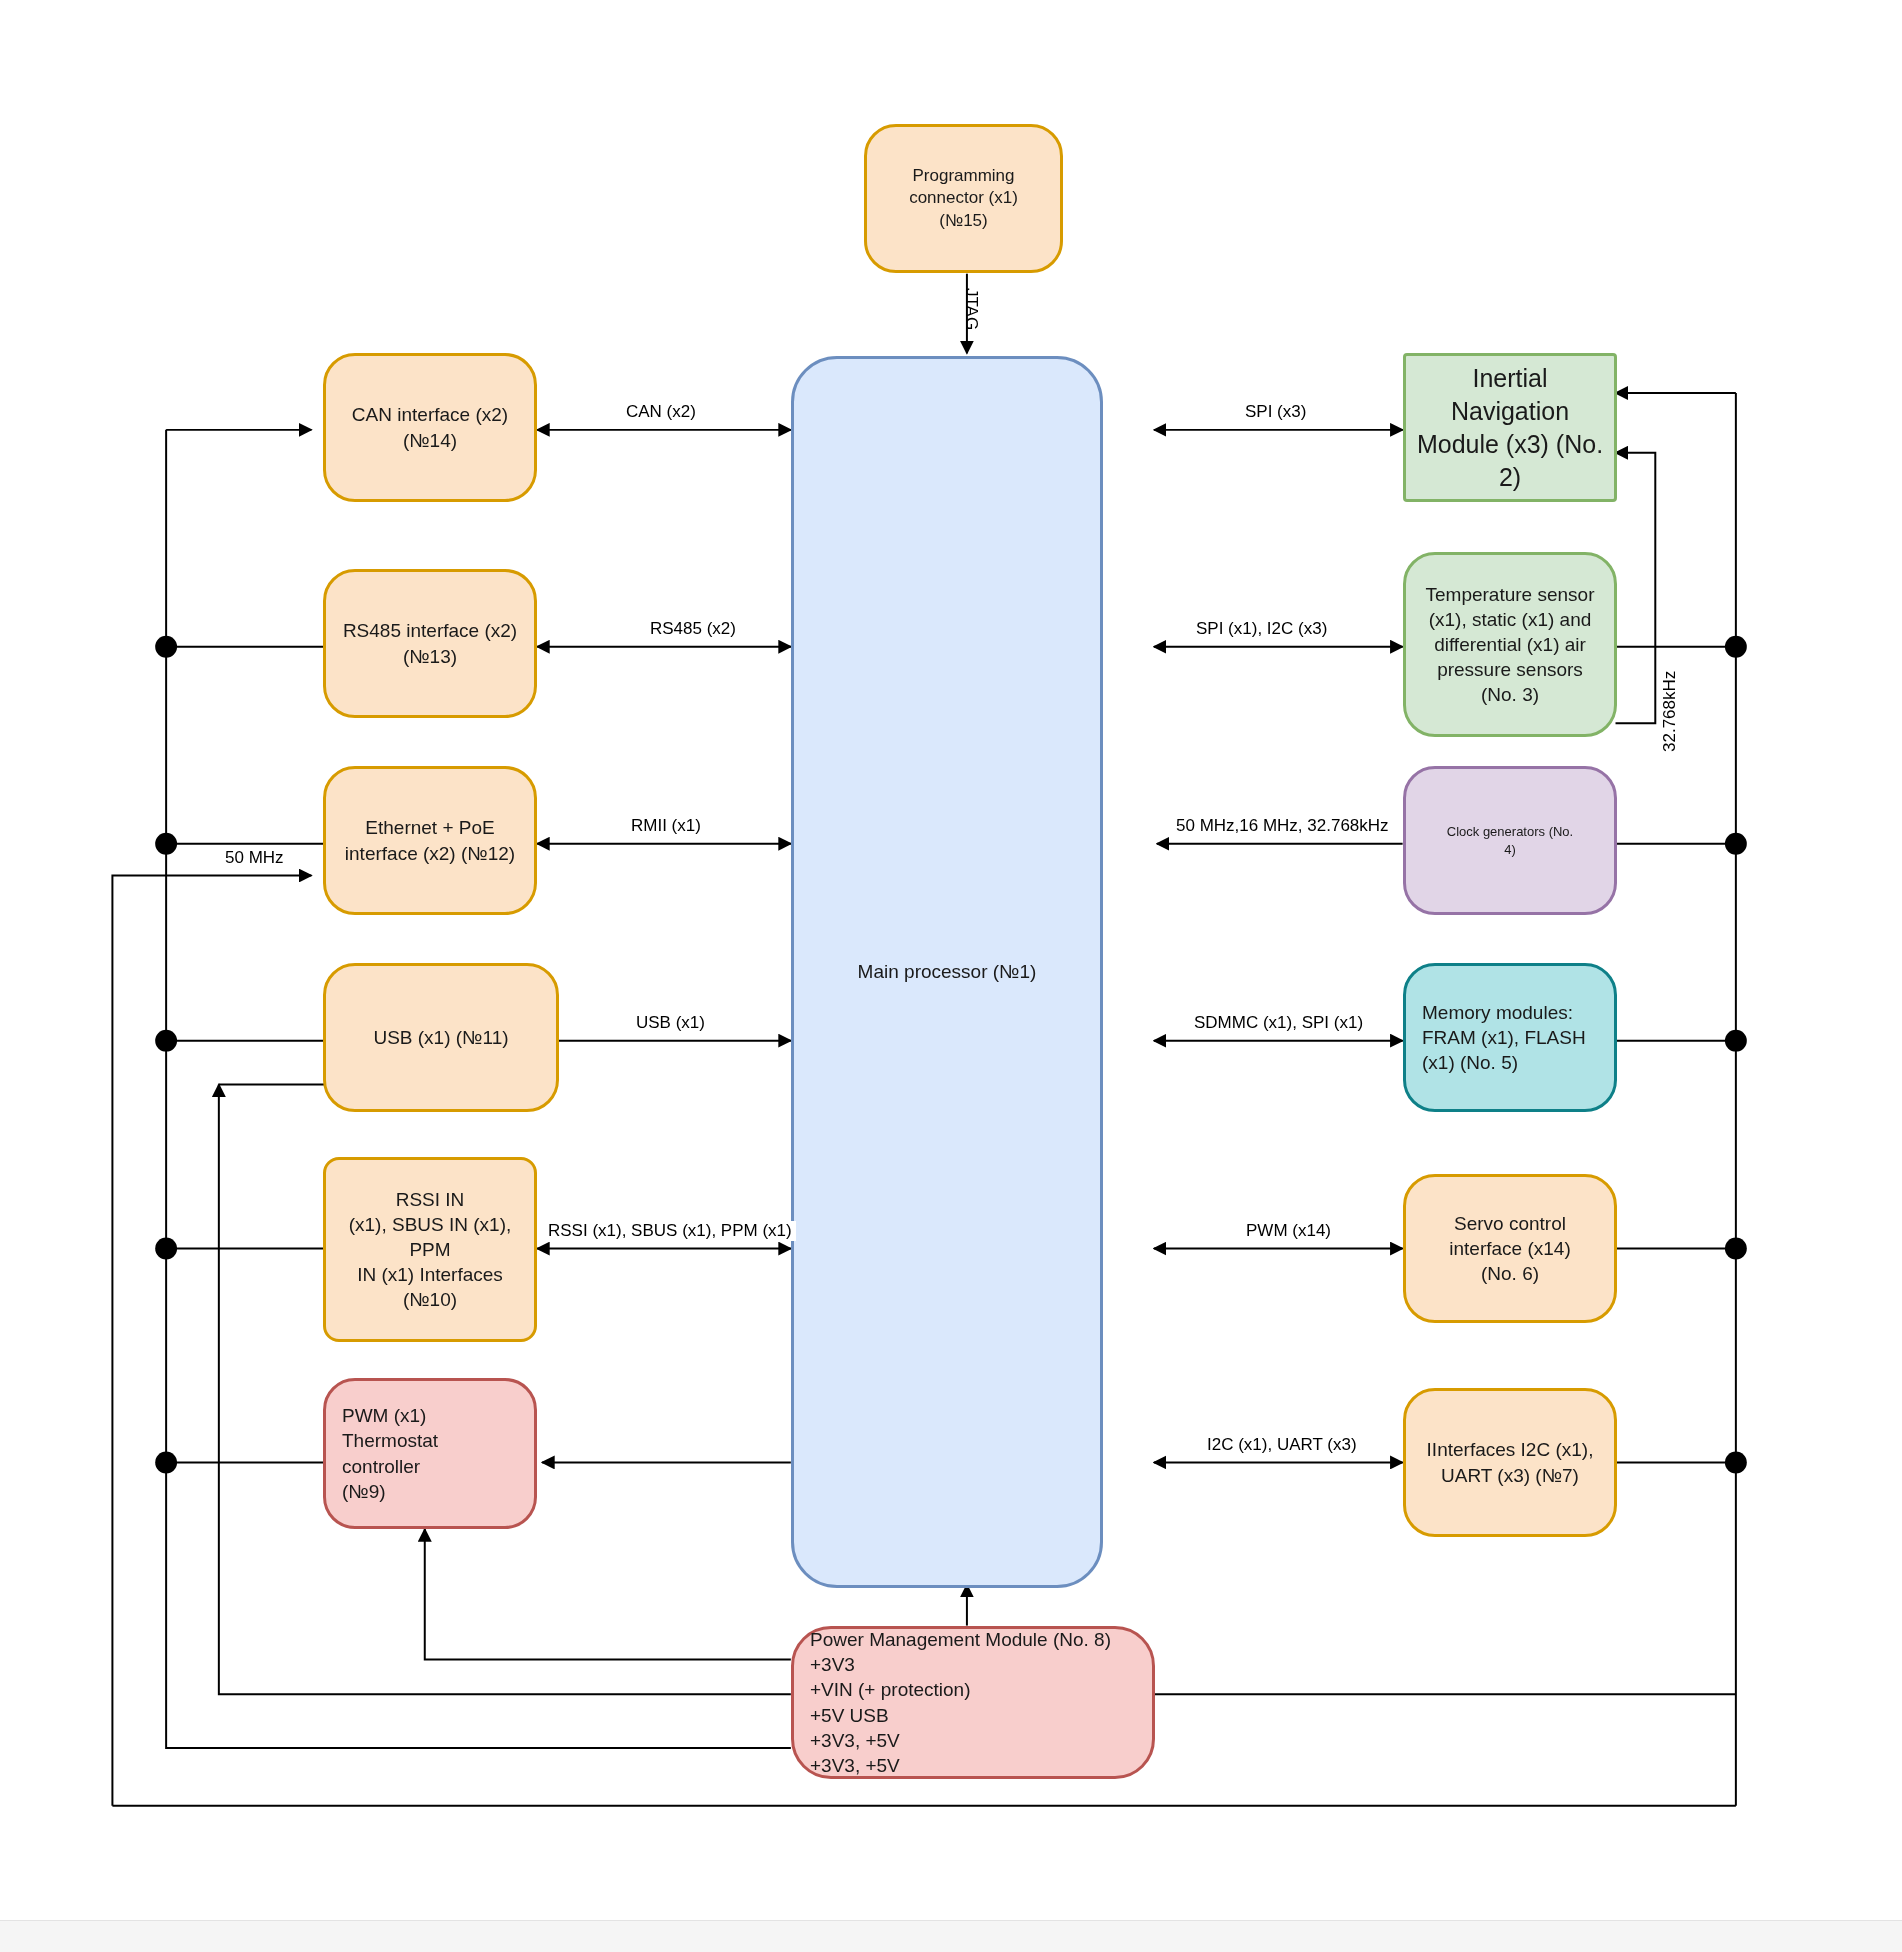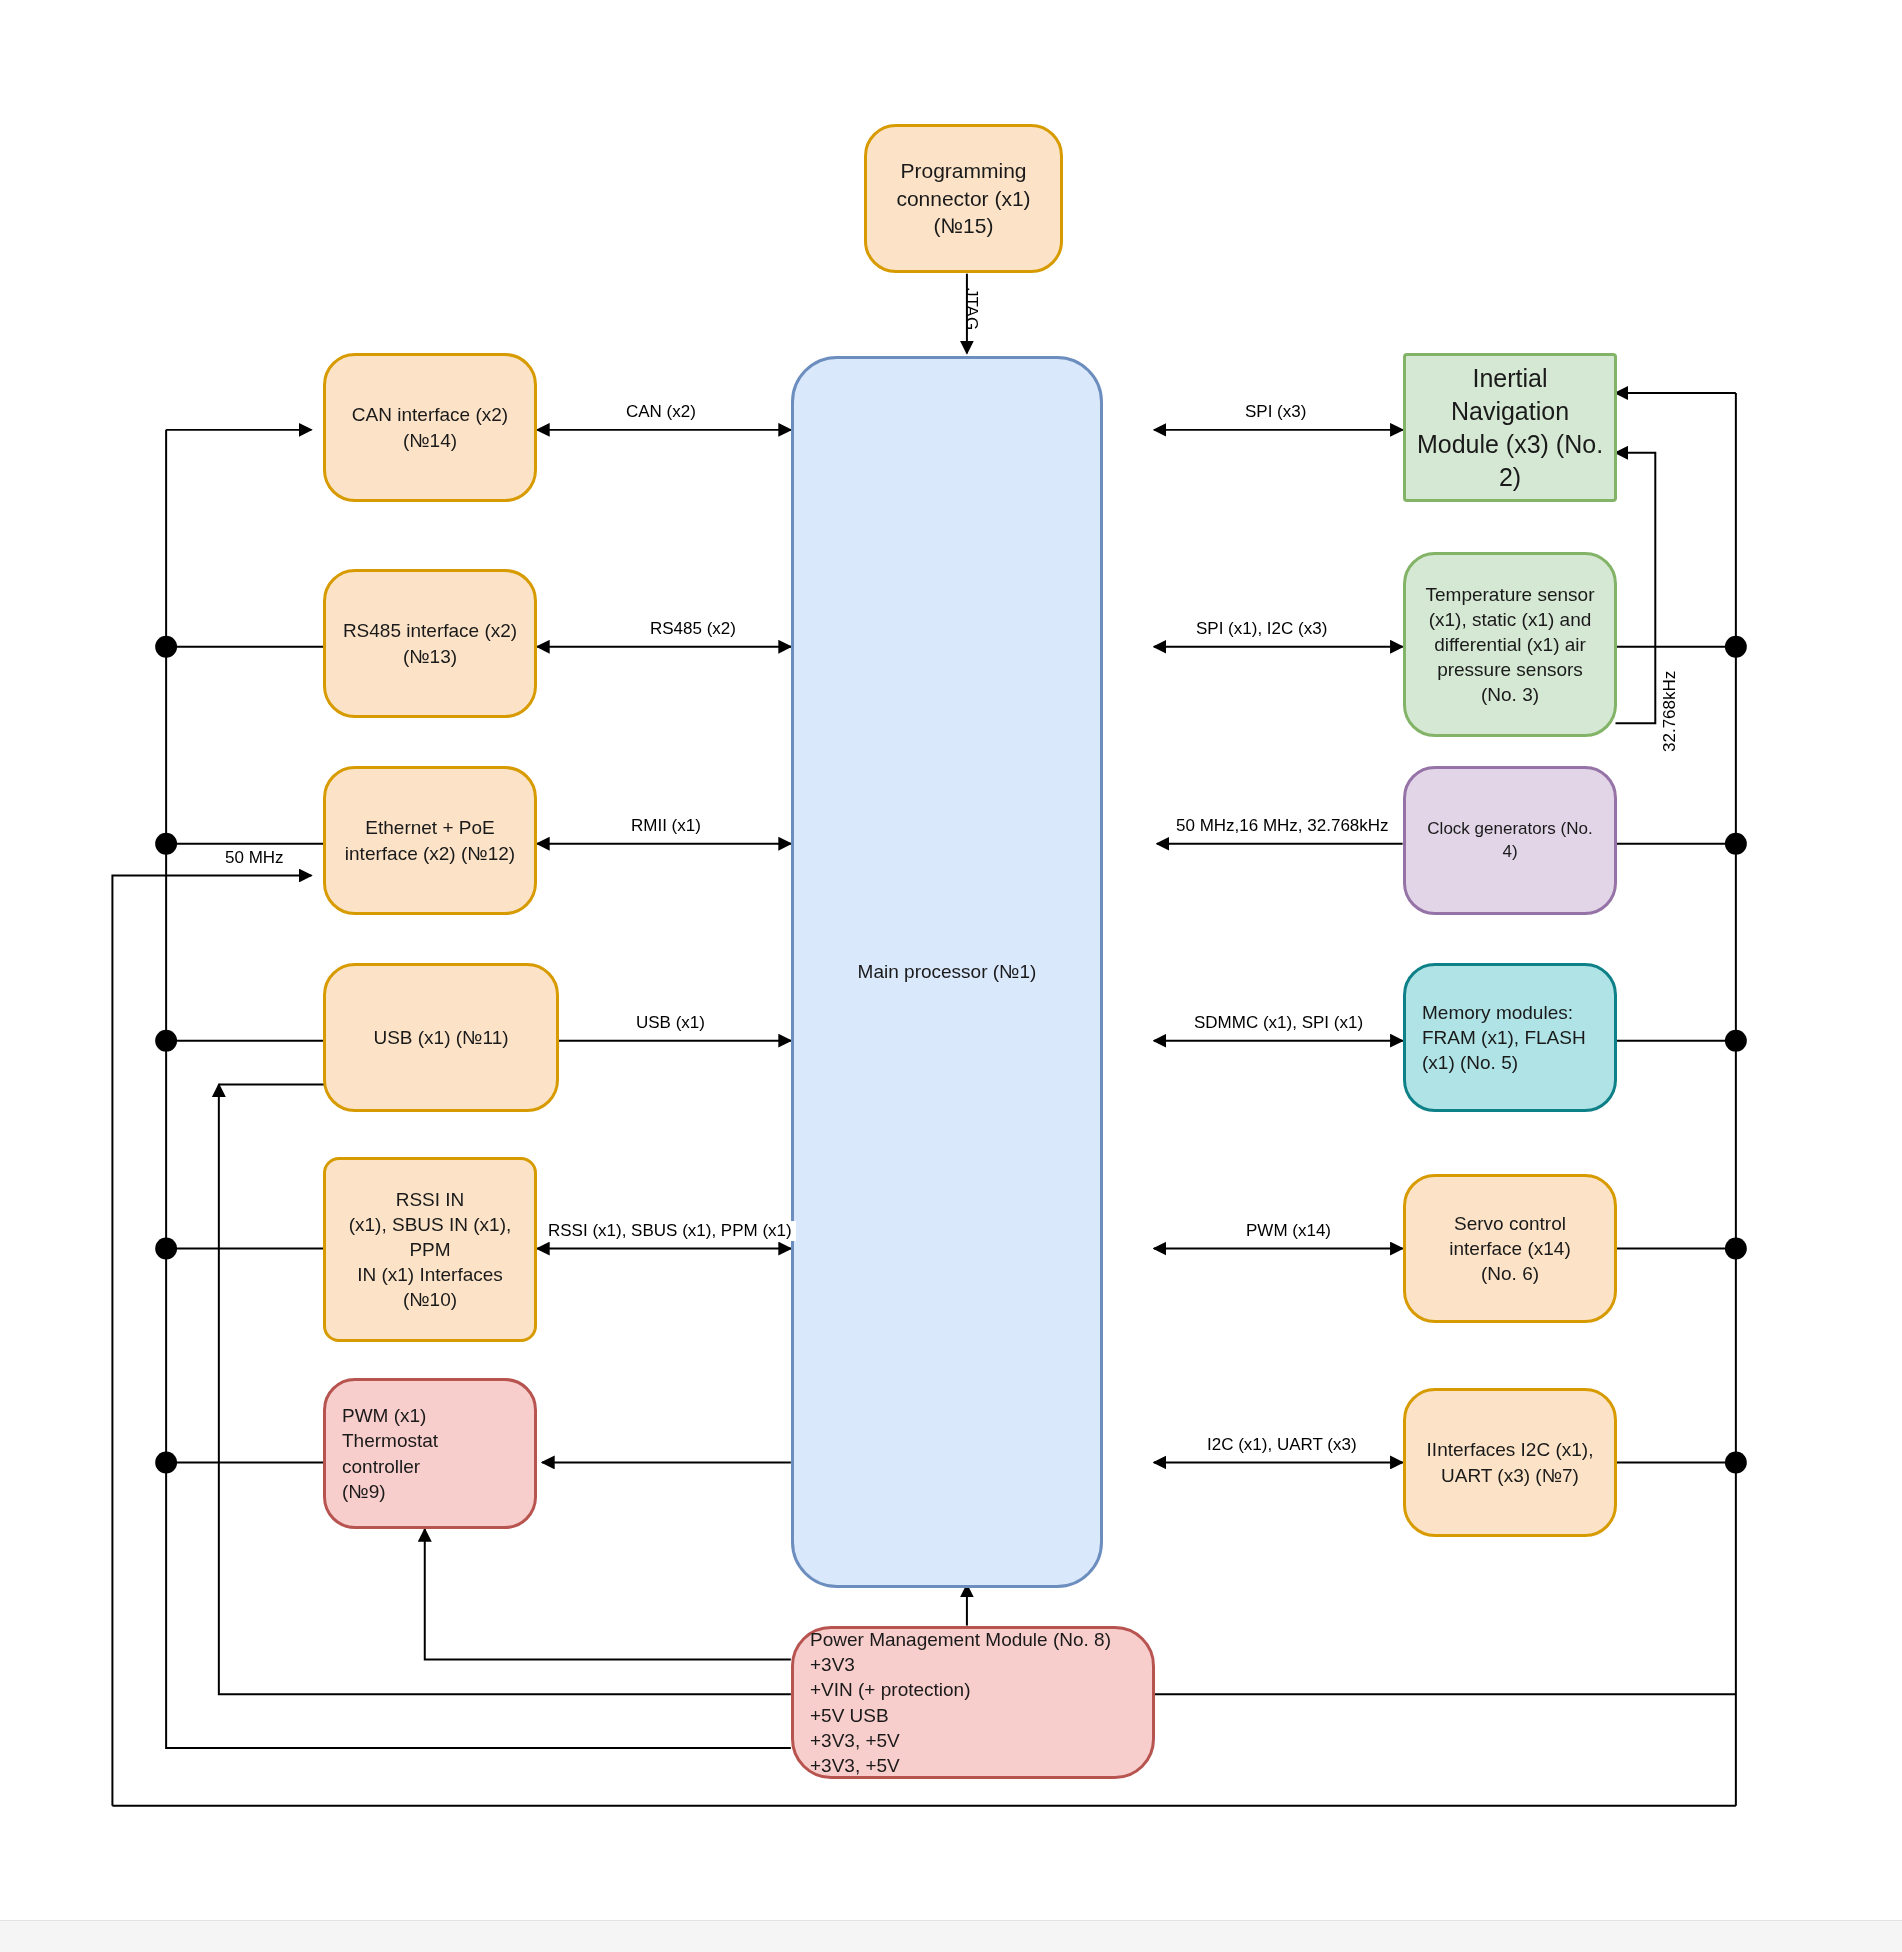--- a/index.html
+++ b/index.html
@@ -171,21 +171,21 @@
       <circle cx="167" cy="1470" r="11"></circle>
 
       <circle cx="1745" cy="650" r="11"></circle>
       <circle cx="1745" cy="848" r="11"></circle>
       <circle cx="1745" cy="1046" r="11"></circle>
       <circle cx="1745" cy="1255" r="11"></circle>
       <circle cx="1745" cy="1470" r="11"></circle>
     </g>
   </svg>
 
-  <div class="node orange" style="left:864px; top:124px; width:199px; height:149px; border-radius:32px; font-size:21px;">
+  <div class="node orange" style="left:864px; top:124px; width:199px; height:149px; border-radius:32px; font-size:17px;">
     <div class="node-inner">Programming
 connector (x1)
 (№15)</div>
   </div>
 
   <div class="node blue" style="left:791px; top:356px; width:312px; height:1232px; border-radius:46px; font-size:19px;">
     <div class="node-inner">Main processor (№1)</div>
   </div>
 
   <div class="node orange" style="left:323px; top:353px; width:214px; height:149px; border-radius:32px; font-size:19px;">
@@ -237,21 +237,21 @@
   </div>
 
   <div class="node green" style="left:1403px; top:552px; width:214px; height:185px; border-radius:32px; font-size:19px;">
     <div class="node-inner">Temperature sensor
 (x1), static (x1) and
 differential (x1) air
 pressure sensors
 (No. 3)</div>
   </div>
 
-  <div class="node purple" style="left:1403px; top:766px; width:214px; height:149px; border-radius:32px; font-size:17px;">
+  <div class="node purple" style="left:1403px; top:766px; width:214px; height:149px; border-radius:32px; font-size:13px;">
     <div class="node-inner">Clock generators (No.
 4)</div>
   </div>
 
   <div class="node teal left-align" style="left:1403px; top:963px; width:214px; height:149px; border-radius:32px; font-size:19px;">
     <div class="node-inner">Memory modules:
 FRAM (x1), FLASH
 (x1) (No. 5)</div>
   </div>
 

